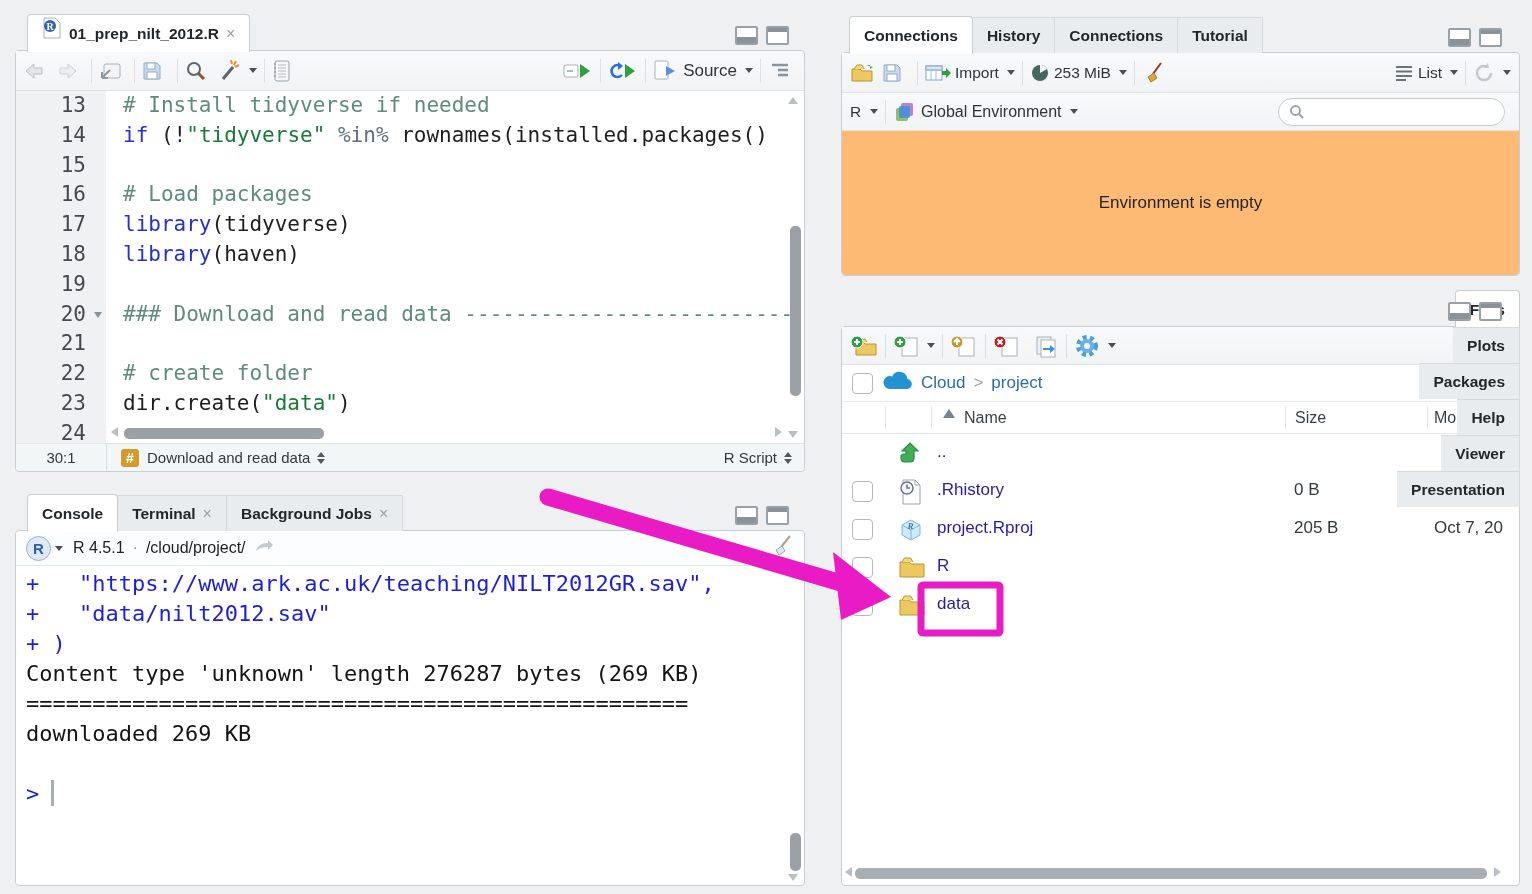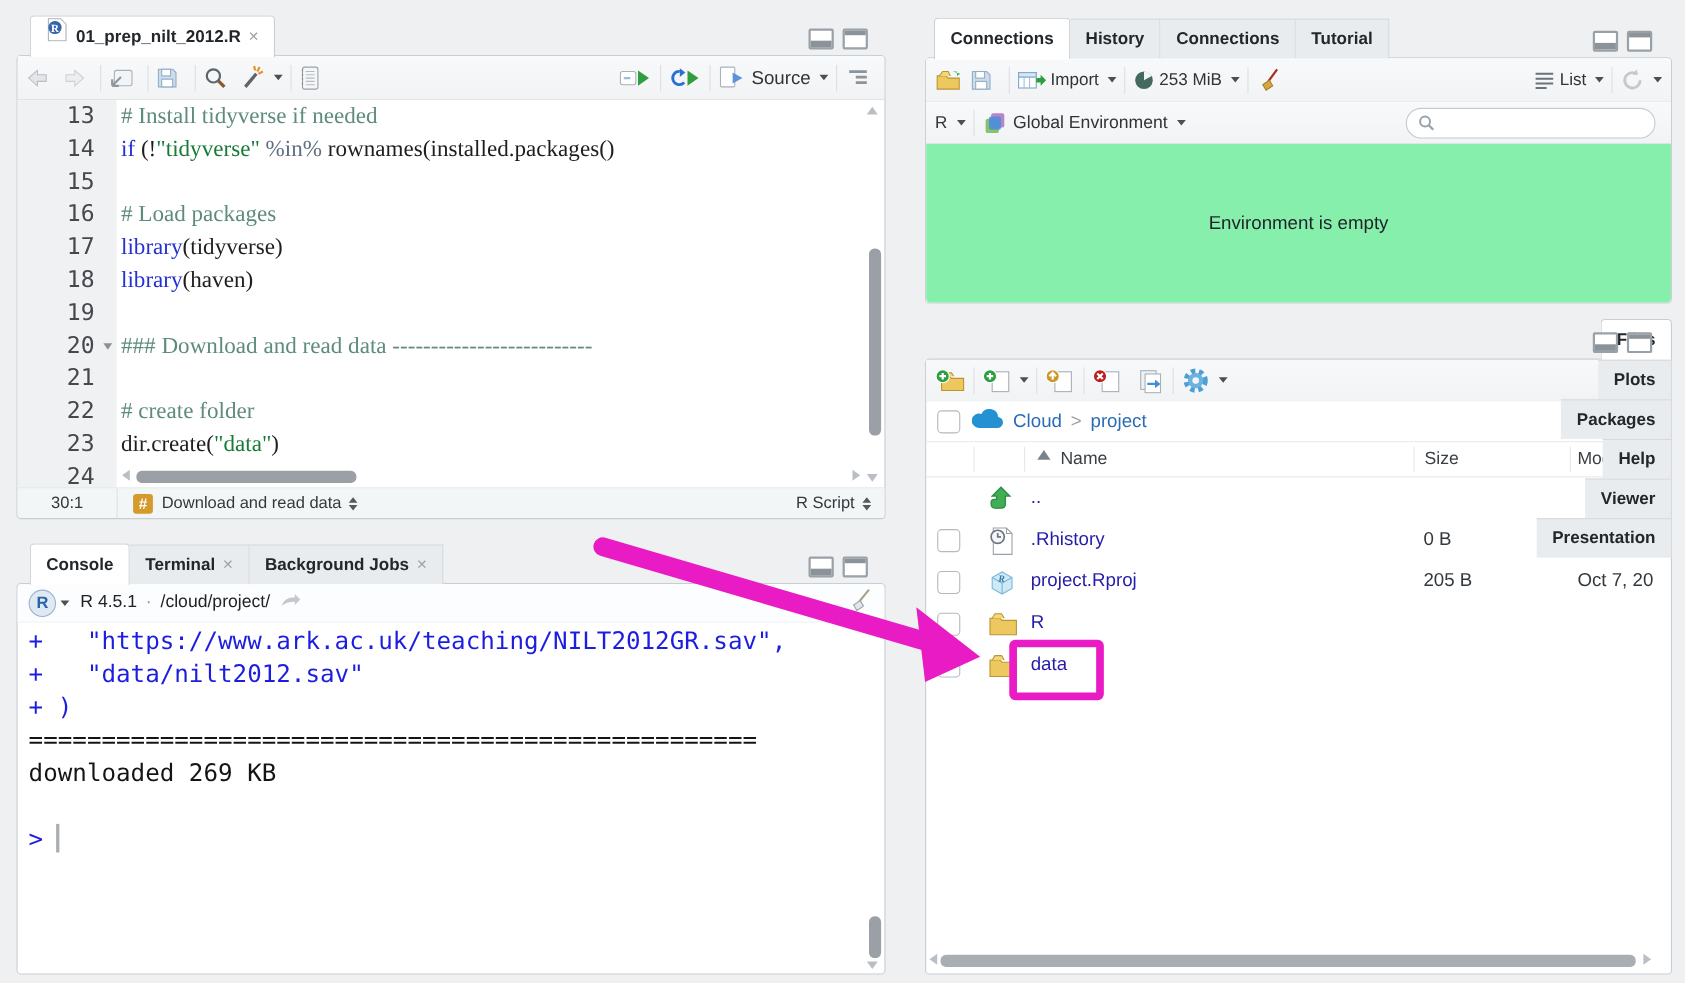--- a/index.html
+++ b/index.html
@@ -33,21 +33,21 @@
   .updown .u{border-bottom:5px solid #55595e;}
   .updown .d{border-top:5px solid #55595e;}
 
   
   #editor-body{left:15px;top:50px;width:790px;height:422px;}
   #editor-gutter{position:absolute;left:0;top:40px;bottom:27px;width:90px;background:#f0f1f2;overflow:hidden;}
   .gutter-line{height:29.8px;line-height:29.8px;text-align:right;padding-right:20px;font-size:21px;color:#45494d;
                font-family:"DejaVu Sans Mono",monospace;position:relative;}
   .fold-arrow{position:absolute;right:4px;top:12px;width:0;height:0;border-left:4px solid transparent;border-right:4px solid transparent;border-top:6px solid #8b9198;}
   #code-lines{position:absolute;left:90px;top:40px;right:14px;bottom:27px;overflow:hidden;
-              font-size:21px;line-height:29.8px;white-space:pre;padding-left:4px;font-family:Liberation Serif, serif;}
+              font-size:21px;line-height:29.8px;white-space:pre;padding-left:17px;}
   .code-line{height:29.8px;}
   .sc-plain{color:#1e1e1e;} .sc-comment{color:#5e8b7b;} .sc-keyword{color:#2430d6;}
   .sc-string{color:#177b36;} .sc-operator{color:#5f6e7e;}
   #editor-status{position:absolute;left:0;right:0;bottom:0;height:27px;background:#f3f6f7;border-top:1px solid #e0e3e6;
                  display:flex;align-items:center;font-size:15px;color:#33383c;border-radius:0 0 4px 4px;}
   #status-pos{width:90px;text-align:center;border-right:1px solid #dfe2e5;height:100%;line-height:27px;}
   .hash-badge{width:18px;height:18px;background:#d49a2a;color:#fff;border-radius:3px;font-weight:700;font-size:14px;
               display:inline-flex;align-items:center;justify-content:center;margin:0 8px 0 14px;}
   
   .vthumb,.hthumb{background:#9aa0a5;border-radius:5px;position:absolute;}
@@ -61,21 +61,21 @@
          font-weight:700;font-size:15px;display:flex;align-items:center;justify-content:center;}
   #console-out{position:absolute;left:10px;top:38px;width:758px;bottom:4px;overflow:hidden;
                font-size:22px;line-height:30px;}
   .c-line{white-space:pre-wrap;word-break:break-all;}
   .c-input{color:#1d1de0;} .c-output{color:#141414;}
   .cursor{display:inline-block;width:3px;height:26px;background:#a9afb4;vertical-align:-5px;margin-left:12px;}
 
   
   #env-body{left:841px;top:52px;width:679px;height:224px;}
   #env-content{position:absolute;left:0;right:0;top:78px;bottom:0;display:flex;align-items:center;justify-content:center;
-               font-size:17px;color:#1f2326;background:#86efac;border-radius:0 0 4px 4px;}
+               font-size:17px;color:#1f2326;background:#fdba74;border-radius:0 0 4px 4px;}
   .searchbox{display:flex;align-items:center;width:205px;height:26px;border:1px solid #c5cacf;border-radius:14px;
              background:#fff;padding:0 10px;gap:6px;margin-right:8px;}
 
   
   #files-body{left:841px;top:326px;width:679px;height:560px;}
   #breadcrumb{height:36px;display:flex;align-items:center;padding:0 10px;border-bottom:1px solid #e8ebee;font-size:17px;gap:8px;}
   .bc-link{color:#2a6cb4;}
   #files-header{height:31px;display:flex;align-items:center;border-bottom:1px solid #e4e7ea;font-size:16px;color:#3a3f44;position:relative;}
   .col-div{position:absolute;top:4px;bottom:4px;width:1px;background:#e4e7ea;}
   .sort-asc{width:0;height:0;border-left:6px solid transparent;border-right:6px solid transparent;border-bottom:9px solid #7a838c;margin-right:9px;}
@@ -266,20 +266,21 @@
     <span class="flexgap"></span>
     <span><svg width="24" height="24" viewBox="0 0 24 24">
           <line x1="20" y1="2" x2="11" y2="13" stroke="#b0a18c" stroke-width="2"></line>
           <path d="M12 12 l-6 4 3 5 6 -4z" fill="#e4e7ea" stroke="#9aa2a9"></path>
         </svg></span>
   </div>
   <div id="console-out" class="mono">
       <div class="c-line c-input">+   "https://www.ark.ac.uk/teaching/NILT2012GR.sav",</div>
       <div class="c-line c-input">+   "data/nilt2012.sav"</div>
       <div class="c-line c-input">+ )</div>
+      <div class="c-line c-output">Content type 'unknown' length 276287 bytes (269 KB)</div>
       <div class="c-line c-output">==================================================</div>
       <div class="c-line c-output">downloaded 269 KB</div>
       <div class="c-line">&nbsp;</div>
       <div class="c-line"><span class="c-input">&gt;</span><span class="cursor"></span></div>
     </div>
   <div class="vthumb" style="right:3px;bottom:14px;width:11px;height:38px;"></div>
   <div class="sb-arrow" style="right:6px;bottom:4px;border-left:5px solid transparent;border-right:5px solid transparent;border-top:7px solid #b9bfc5;"></div>
 </div>
 
 <div class="tabstrip" style="left:841px;top:16px;width:679px;">

